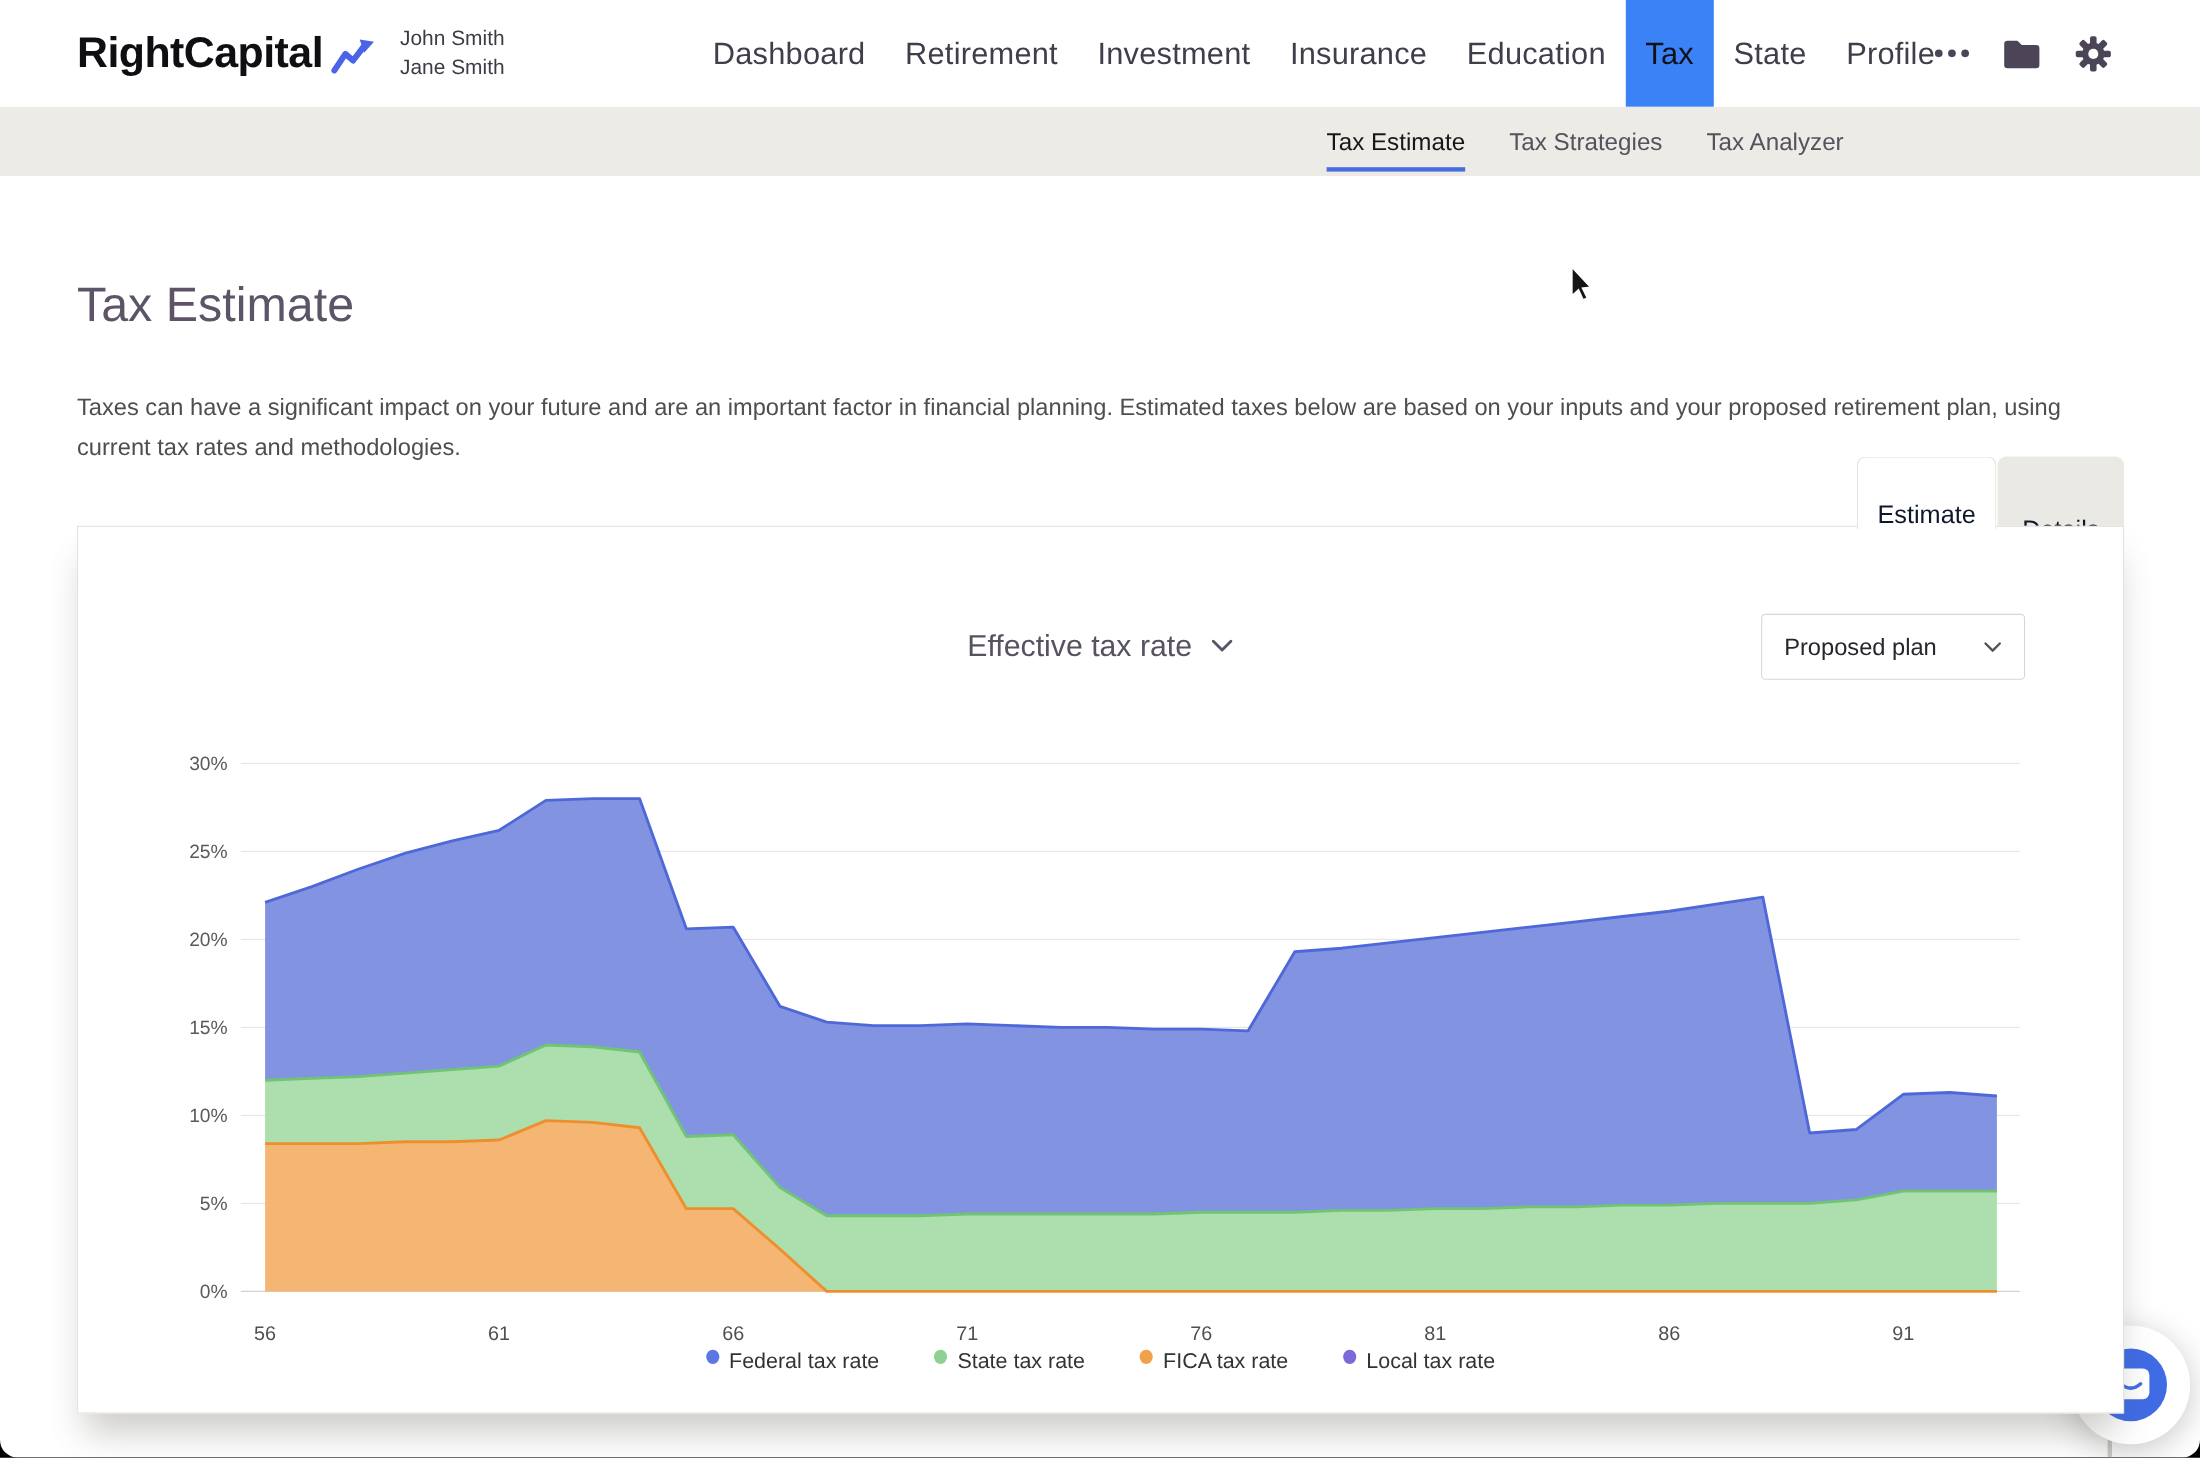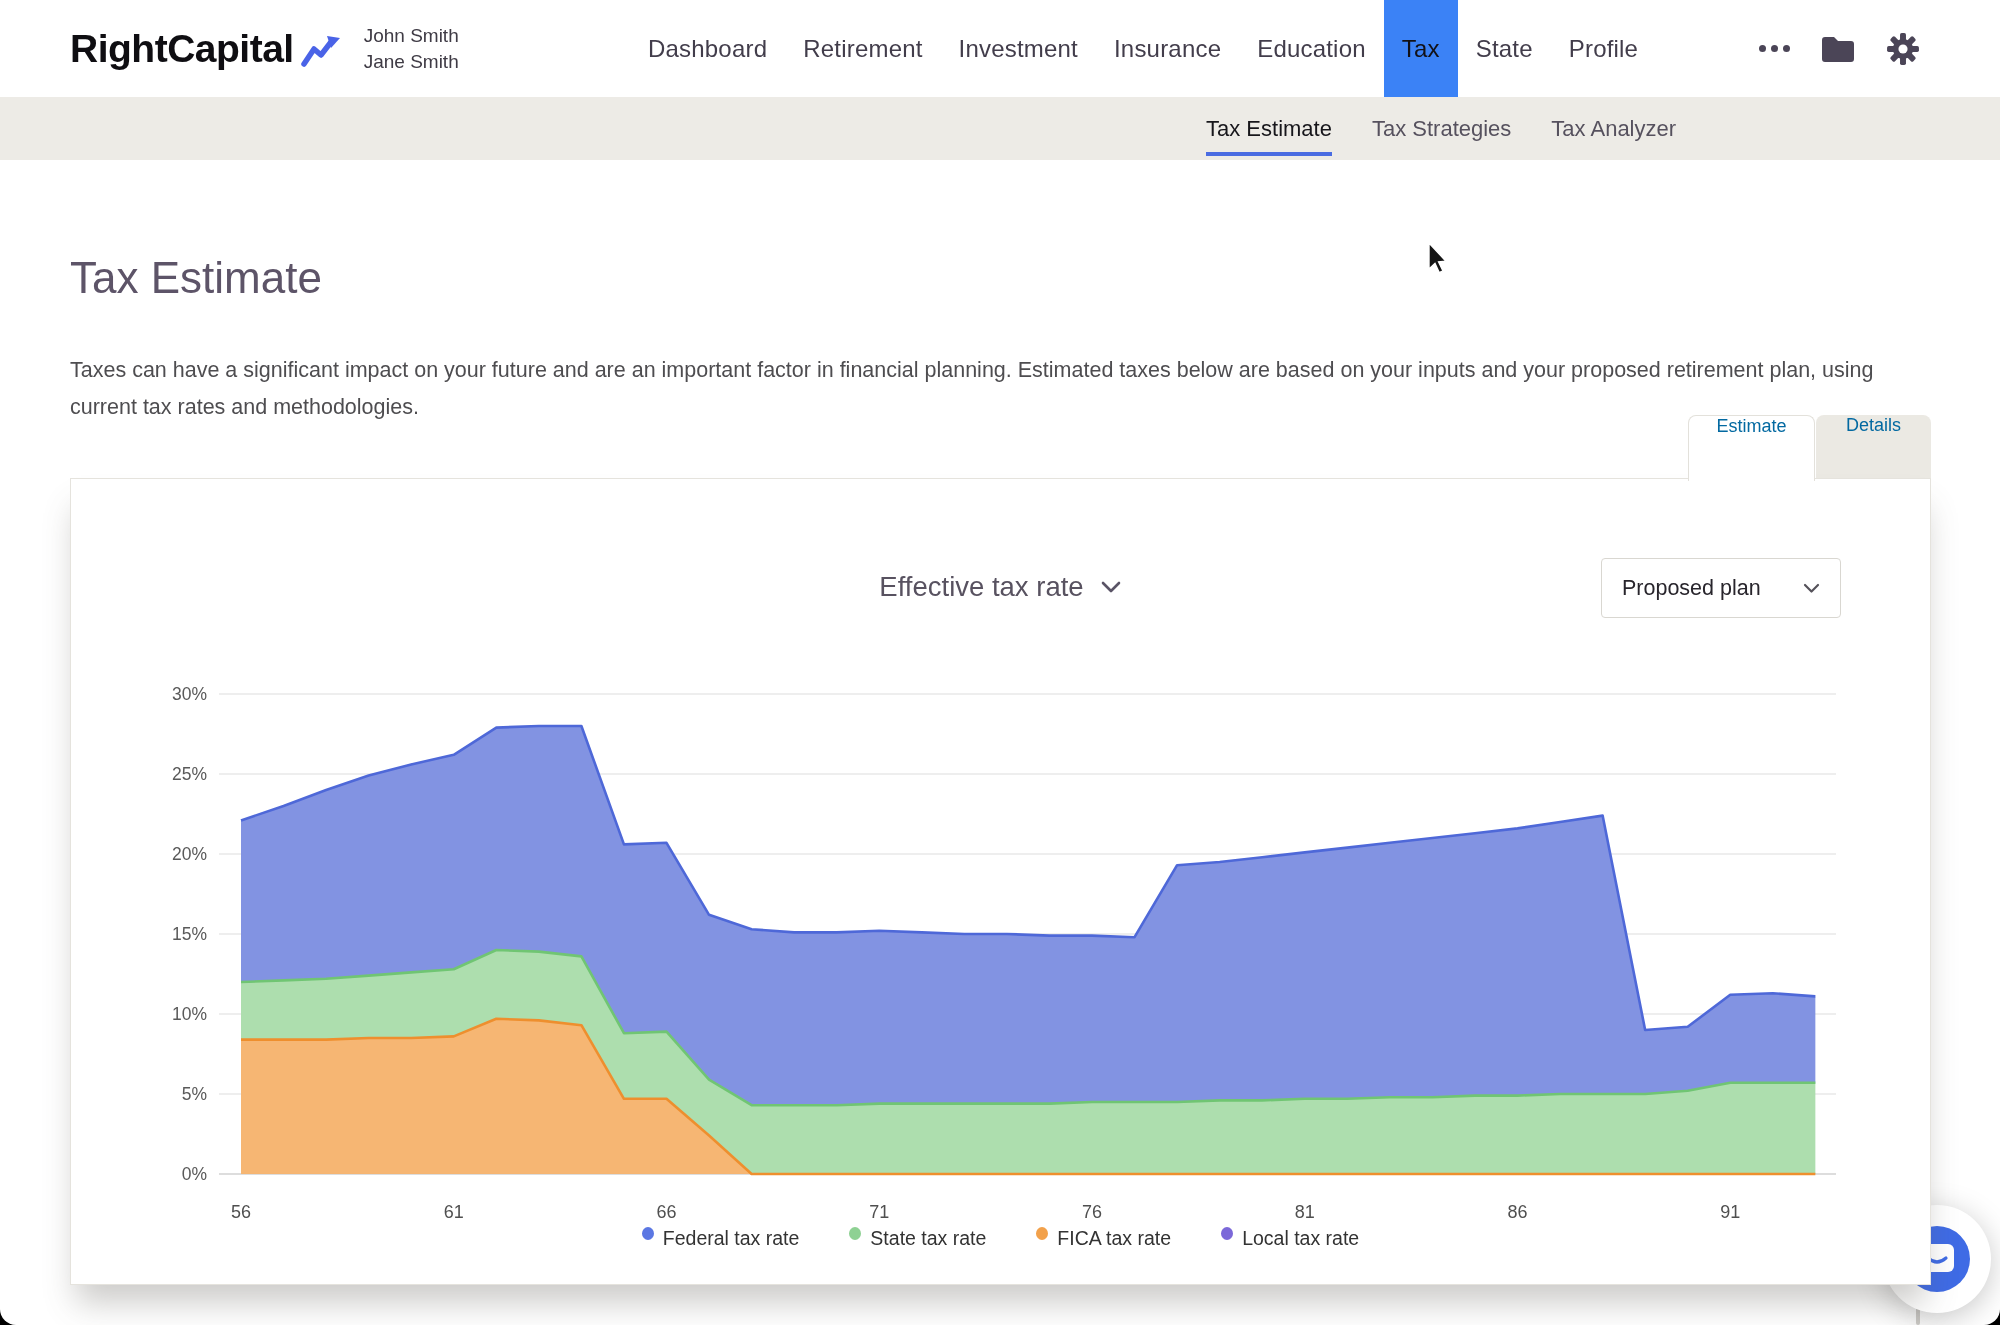--- a/index.html
+++ b/index.html
@@ -5,37 +5,37 @@
   html,body{margin:0;padding:0;background:#000;font-family:"Liberation Sans",sans-serif;}
   .screen{position:relative;width:2000px;height:1325px;background:#fff;overflow:hidden;
           border-radius:0 0 16px 16px;}
   
   .topbar{position:absolute;left:0;top:0;width:2000px;height:97px;background:#fff;z-index:5;}
   .brand{position:absolute;left:70px;top:0;height:97px;display:flex;align-items:center;}
   .logo-text{font-size:39px;font-weight:700;color:#0f0e12;letter-spacing:-0.5px;}
   .logo-arrow{margin-left:6px;margin-top:6px;}
   .clients{margin-left:22px;font-size:19px;color:#3f3b45;line-height:26px;}
   .main-nav{position:absolute;left:630px;top:0;height:97px;display:flex;align-items:stretch;}
-  .nav-item{display:flex;align-items:center;padding:0 18px;font-size:24px;color:#423d4b;cursor:pointer;letter-spacing:.2px;}
+  .nav-item{display:flex;align-items:center;padding:0 18px;font-size:28px;color:#423d4b;cursor:pointer;letter-spacing:.2px;}
   .nav-item.active{background:#3b82f6;color:#121117;}
   .nav-icons{position:absolute;right:80px;top:0;height:97px;display:flex;align-items:center;gap:30px;}
   .dots{display:flex;gap:5px;align-items:center;}
   .dots i{width:7px;height:7px;border-radius:50%;background:#4b4557;display:block;}
   
   .subnav{position:absolute;left:0;top:97px;width:2000px;height:63px;background:#edebe6;z-index:4;}
   .subnav-items{position:absolute;left:1206px;top:0;height:63px;display:flex;gap:40px;}
   .subnav-item{position:relative;display:flex;align-items:center;font-size:22px;color:#56515e;cursor:pointer;}
   .subnav-item.active{color:#17161b;}
   .subnav-item.active::after{content:"";position:absolute;left:0;right:0;bottom:4px;height:4px;background:#4a6ce2;}
   
   .page-title{position:absolute;left:70px;top:224px;font-size:44px;font-weight:500;color:#5d5468;}
   .page-desc{position:absolute;left:70px;top:330px;width:1850px;font-size:21.5px;line-height:37px;color:#4e4d50;}
   
-  .tab{position:absolute;display:flex;align-items:flex-start;justify-content:center;
-       font-size:18px;color:#0369a1;border-radius:8px 8px 0 0;cursor:pointer;}
+  .tab{position:absolute;display:flex;align-items:flex-end;justify-content:center;
+       font-size:23px;color:#0f172a;border-radius:8px 8px 0 0;cursor:pointer;}
   .tab-estimate{left:1688px;top:415px;width:125px;height:65px;background:#fff;
        border:1px solid #e3e1db;border-bottom:none;z-index:3;}
   .tab-details{left:1816px;top:415px;width:115px;height:80px;background:#ebe9e3;z-index:1;}
   
   .card{position:absolute;left:70px;top:478px;width:1861px;height:807px;background:#fff;
         border:1px solid #e5e3dd;box-sizing:border-box;z-index:2;
         box-shadow:0 24px 30px -6px rgba(90,85,78,.30);}
   .chart-header{position:absolute;left:0;top:92px;width:100%;display:flex;justify-content:center;align-items:center;gap:16px;}
   .chart-title{font-size:27.5px;color:#585260;text-align:right;}
   .plan-select{position:absolute;left:1530px;top:79px;width:240px;height:60px;background:#fff;

